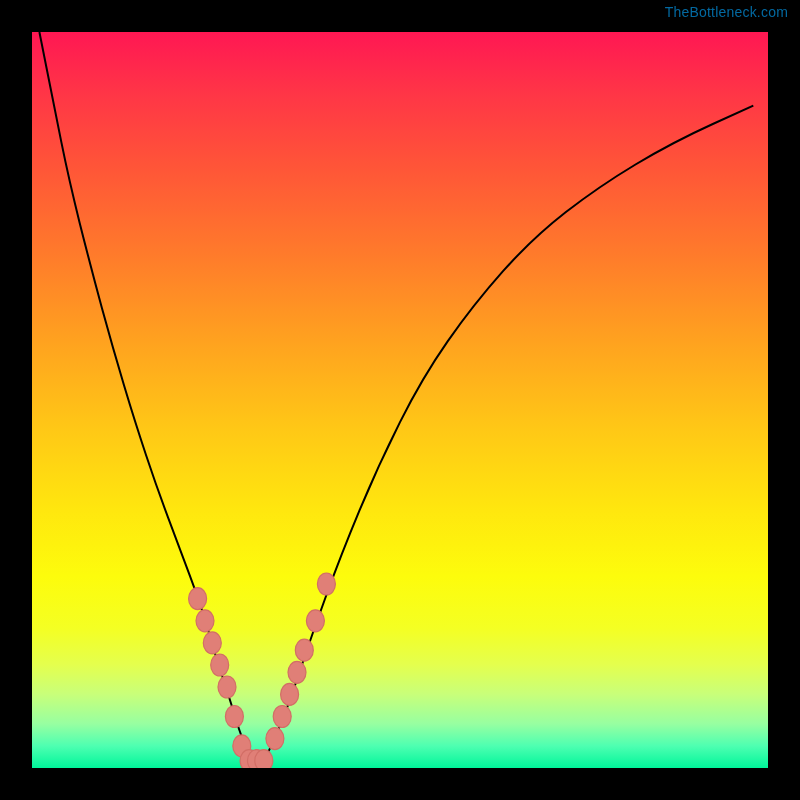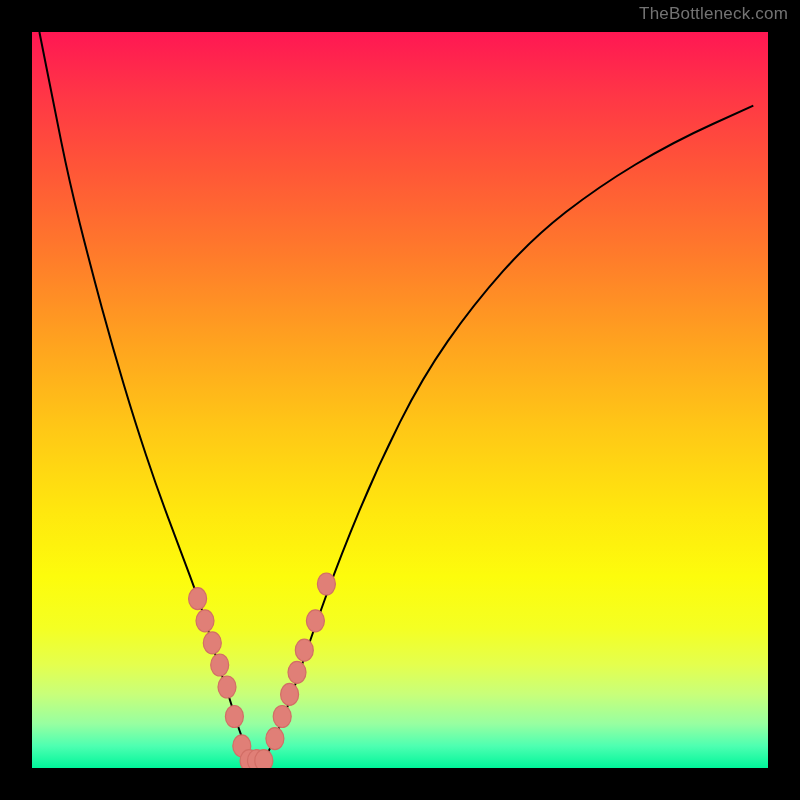--- a/index.html
+++ b/index.html
@@ -14,22 +14,22 @@
   .outer {
     position: relative;
     width: 800px;
     height: 800px;
     background: #000;
   }
   .watermark {
     position: absolute;
     top: 4px;
     right: 12px;
-    color: #737373;
-    font-size: 17px;
+    color: #0369a1;
+    font-size: 14px;
     font-weight: 400;
     letter-spacing: 0.2px;
     z-index: 10;
   }
   .plot-frame {
     position: absolute;
     left: 32px;
     top: 32px;
     width: 736px;
     height: 736px;

